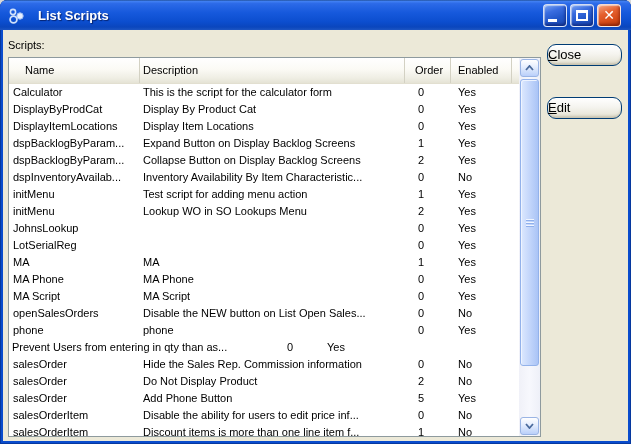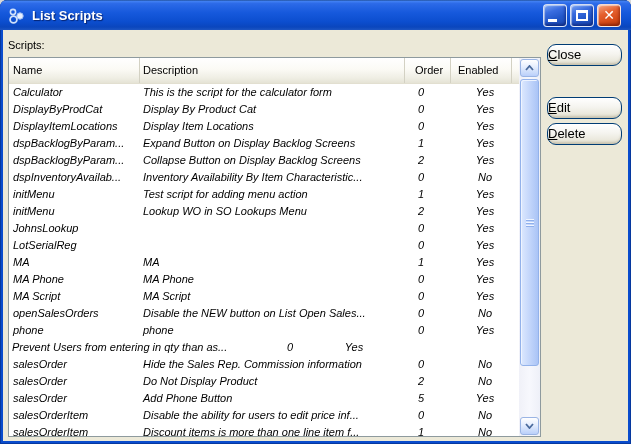--- a/index.html
+++ b/index.html
@@ -9,21 +9,21 @@
     position:relative; width:631px; height:444px;
     background:#0a4ccd; border-radius:7px 7px 0 0; overflow:hidden;
     box-shadow: inset 0 0 0 1px #06389e;
   }
 
   
   .titlebar {
     position:absolute; top:0; left:0; right:0; height:30px;
     border-radius:6px 6px 0 0;
     background:linear-gradient(180deg,#23539f 0%,#3f7ef2 5%,#2c6ae8 12%,#1659dc 42%,#0c4ecf 72%,#0a46bd 90%,#1d55c2 100%);
-    display:flex; align-items:center;
+    display:flex; align-items:center;gap:6px;
   }
   .app-icon { width:18px; height:18px; margin:0 7px 0 7px; flex:0 0 auto; }
   .title-text {
     color:#ffffff; font-weight:bold; font-size:13px;
     text-shadow:1px 1px 1px rgba(0,10,60,0.65); white-space:nowrap;
   }
   .caption-buttons { position:absolute; right:10px; top:4px; display:flex; gap:3px; }
   .cap-btn {
     width:24px; height:23px; border-radius:4px; position:relative;
     border:1px solid rgba(255,255,255,0.8); box-sizing:border-box; cursor:default;
@@ -51,33 +51,33 @@
   }
   .header-row {
     position:absolute; top:0; left:0; height:26px; width:510px; display:flex;
     background:linear-gradient(180deg,#ffffff 0%,#fbfaf5 45%,#efeee4 80%,#e5e3d5 100%);
     border-bottom:1px solid #e2dfd0; box-sizing:border-box;
   }
   .hcell {
     box-sizing:border-box; font-size:11px; color:#000; line-height:25px;
     border-right:1px solid #d3d1c3; overflow:hidden; white-space:nowrap;
   }
-  .hcell.c-name    { width:131px; padding-left:4px; }
+  .hcell.c-name    { width:131px; padding-left:16px; }
   .hcell.c-desc    { width:265px; padding-left:3px; }
   .hcell.c-order   { width:46px;  padding-left:10px; }
   .hcell.c-enabled { width:61px;  padding-left:7px; }
   .hcell.c-fill    { flex:1; border-right:none; }
 
-  .viewport { position:absolute; top:26px; left:0; width:510px; bottom:0; overflow:hidden; background:#fff;font-style:italic; }
+  .viewport { position:absolute; top:26px; left:0; width:510px; bottom:0; overflow:hidden; background:#fff; }
   .row { display:flex; height:17px; font-size:11px; color:#000; }
   .cell { box-sizing:border-box; white-space:nowrap; overflow:hidden; line-height:16px; }
   .cell.c-name    { width:131px; padding-left:4px; }
   .cell.c-desc    { width:265px; padding-left:3px; }
   .cell.c-order   { width:46px;  padding-left:13px; }
-  .cell.c-enabled { width:61px;  padding-left:7px;text-align:center; }
+  .cell.c-enabled { width:61px;  padding-left:7px; }
 
   
   .scrollbar {
     position:absolute; top:0; right:0; width:21px; height:100%;
     background:linear-gradient(90deg,#f0f1f8 0%,#f7f8fd 50%,#eef0f8 100%);
     box-sizing:border-box;
   }
   .sb-btn {
     position:absolute; left:1px; width:19px; height:18px;
     border:1px solid #9ab4e4; border-radius:3px; box-sizing:border-box;
@@ -312,16 +312,15 @@
           </svg>
         </div>
       </div>
     </div>
 
     <div class="xp-btn btn-close"><span class="mnemonic">C</span><span>lose</span></div>
 
 
     <div class="xp-btn btn-edit"><span class="mnemonic">E</span><span>dit</span></div>
 
-    <div class="xp-btn btn-delete"><span class="mnemonic">D</span><span>elete</span></div>
 
   </div>
 </div>
 
 </body></html>

